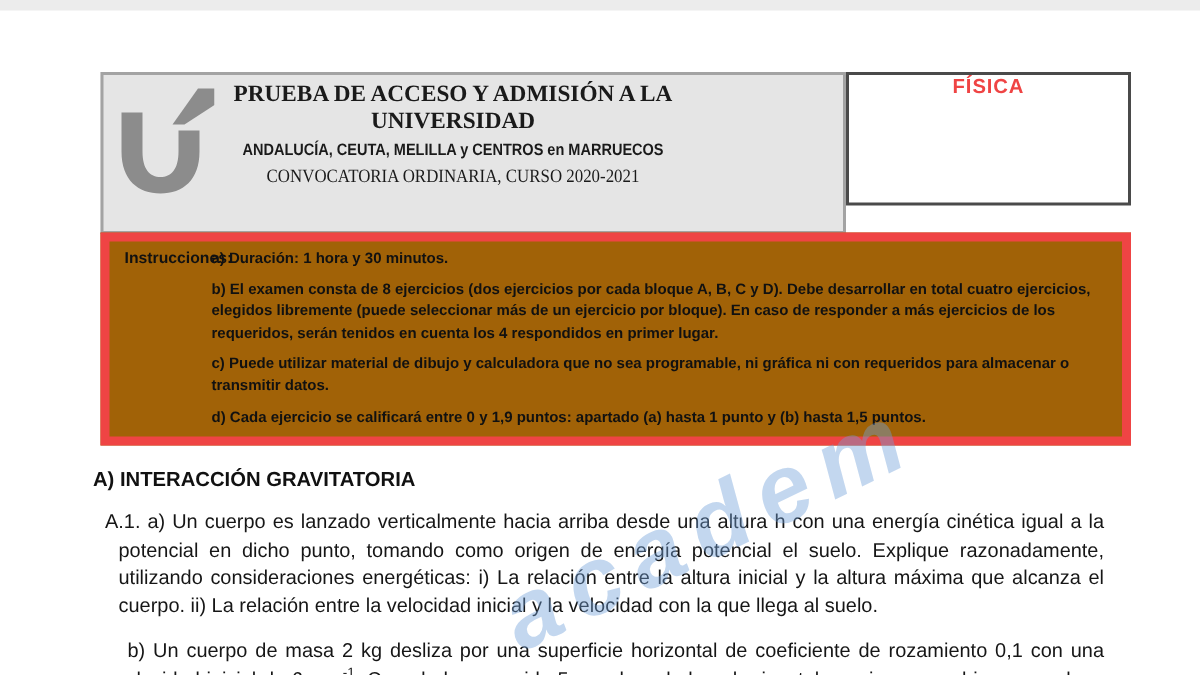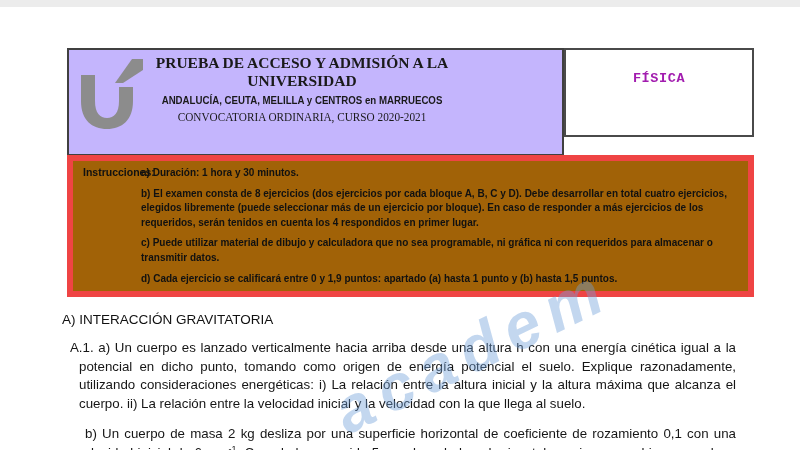--- a/index.html
+++ b/index.html
@@ -5,29 +5,29 @@
   html,body{margin:0;padding:0;background:#ffffff;}
   .page{
     position:relative;width:800px;height:450px;overflow:hidden;
     background:#ffffff;font-family:"Liberation Sans",sans-serif;color:#111;
   }
   .top-strip{position:absolute;left:0;top:0;width:800px;height:7px;background:#ececec;}
 
   
   .hdr-left{
     position:absolute;left:67px;top:48px;width:497px;height:108px;
-    border:2px solid #404040;box-sizing:border-box;background:#c4b5fd;
+    border:2px solid #a3a3a3;box-sizing:border-box;background:#e5e5e5;
   }
   .hdr-right{
     position:absolute;left:564px;top:48px;width:190px;height:89px;
     border:2px solid #4a4a4a;box-sizing:border-box;background:#fff;text-align:center;
   }
   .subject{
-    padding-top:21px;font-family:Liberation Mono, monospace;font-weight:bold;
-    font-size:13.5px;letter-spacing:0.6px;color:#a21caf;
+    font-family:Liberation Sans, sans-serif;font-weight:bold;
+    font-size:13.5px;letter-spacing:0.6px;color:#ef4444;
   }
   .logo{position:absolute;left:8px;top:5px;}
   .titles{position:absolute;left:72px;top:4px;width:322px;text-align:center;}
   .title{
     font-family:"Liberation Serif",serif;font-weight:bold;font-size:15.5px;
     line-height:18px;color:#1a1a1a;
   }
   .region{
     margin-top:4px;font-weight:bold;font-size:11px;line-height:13px;
     transform:scaleX(0.88);transform-origin:center;white-space:nowrap;color:#1a1a1a;
@@ -44,21 +44,21 @@
   }
   .ins-label{position:absolute;left:10px;top:5px;font-size:10.5px;font-weight:bold;}
   .ins-items{position:absolute;left:68px;top:5px;width:608px;}
   .ins-items p{
     margin:0 0 6px 0;font-size:10px;font-weight:bold;line-height:14.6px;color:#111;
   }
 
   
   .body-text{position:absolute;left:58px;top:312px;width:690px;z-index:1;}
   .section-heading{
-    margin:0 0 8px 4px;font-size:13.5px;font-weight:normal;color:#111;
+    margin:0 0 8px 4px;font-size:13.5px;font-weight:bold;color:#111;
   }
   .body-text p{
     margin:12px;font-size:13.3px;line-height:18.6px;text-align:justify;color:#161616;
   }
   .para-a1{padding-left:9px;text-indent:-9px;margin-bottom:5px !important;}
   .para-b{padding-left:7px;text-indent:8px;}
   .para-b sup{font-size:9px;line-height:0;}
 
   
   .watermark{

